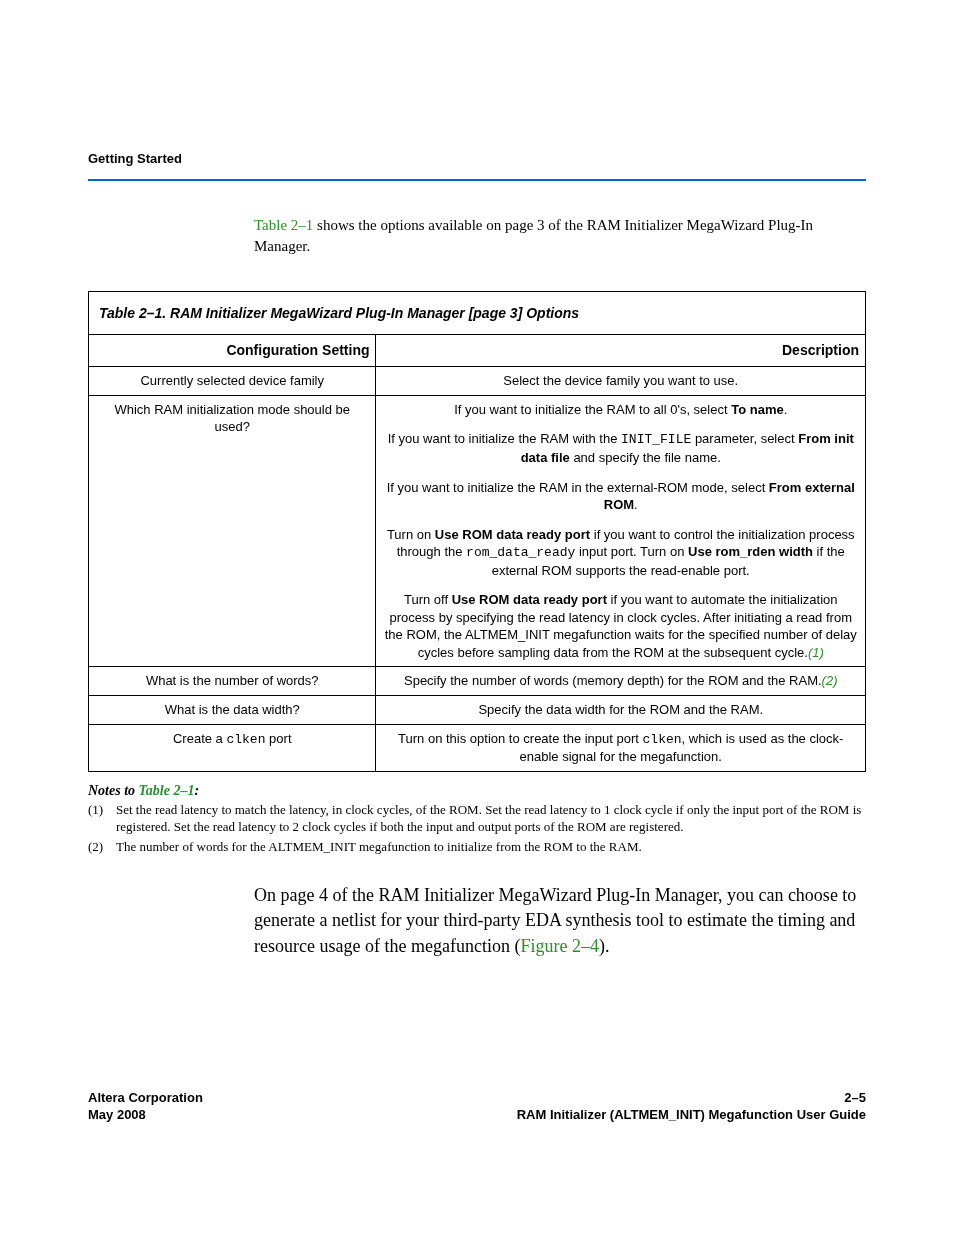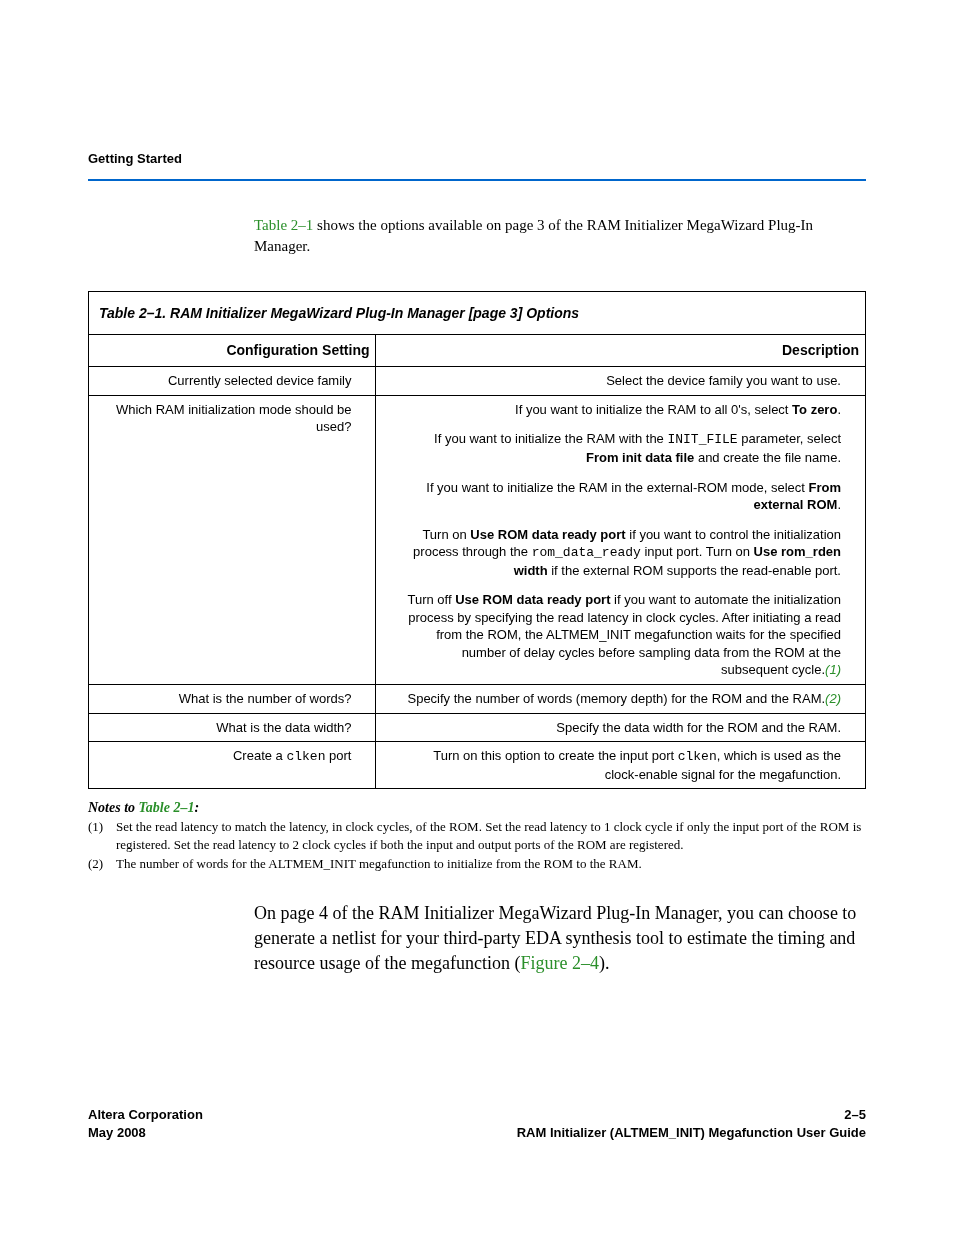--- a/index.html
+++ b/index.html
@@ -30,23 +30,23 @@
   .link-green { color: #2a8f2a; }
   .link-ref { color: #2a8f2a; font-style: italic; }
   table.main {
     border-collapse: collapse;
     width: 100%;
     margin-bottom: 10px;
     font-size: 13px;
   }
   table.main th, table.main td {
     border: 1px solid #000;
-    padding: 5px 24px;
+    padding: 5px 6px;
     vertical-align: top;
-    text-align: right;
+    text-align: center;
   }
   table.main .title-row th {
     font-family: Arial, Helvetica, sans-serif;
     font-weight: bold;
     font-style: italic;
     font-size: 14px;
     text-align: left;
     padding: 12px 10px;
   }
   table.main .header-row th {
@@ -119,22 +119,22 @@
     <th class="col-setting">Configuration Setting</th>
     <th class="col-desc">Description</th>
   </tr>
   <tr>
     <td>Currently selected device family</td>
     <td>Select the device family you want to use.</td>
   </tr>
   <tr>
     <td>Which RAM initialization mode should be used?</td>
     <td>
-      <div class="desc-para"><span>If you want to initialize the RAM to all 0's, select </span><b>To zero</b><span>.</span></div>
-      <div class="desc-para"><span>If you want to initialize the RAM with the </span><span class="mono">INIT_FILE</span><span> parameter, select </span><b>From init data file</b><span> and create the file name.</span></div>
+      <div class="desc-para"><span>If you want to initialize the RAM to all 0's, select </span><b>To name</b><span>.</span></div>
+      <div class="desc-para"><span>If you want to initialize the RAM with the </span><span class="mono">INIT_FILE</span><span> parameter, select </span><b>From init data file</b><span> and specify the file name.</span></div>
       <div class="desc-para"><span>If you want to initialize the RAM in the external-ROM mode, select </span><b>From external ROM</b><span>.</span></div>
       <div class="desc-para"><span>Turn on </span><b>Use ROM data ready port</b><span> if you want to control the initialization process through the </span><span class="mono">rom_data_ready</span><span> input port. Turn on </span><b>Use rom_rden width</b><span> if the external ROM supports the read-enable port.</span></div>
       <div class="desc-para"><span>Turn off </span><b>Use ROM data ready port</b><span> if you want to automate the initialization process by specifying the read latency in clock cycles. After initiating a read from the ROM, the ALTMEM_INIT megafunction waits for the specified number of delay cycles before sampling data from the ROM at the subsequent cycle.</span><span class="link-ref">(1)</span></div>
     </td>
   </tr>
   <tr>
     <td>What is the number of words?</td>
     <td><span>Specify the number of words (memory depth) for the ROM and the RAM.</span><span class="link-ref">(2)</span></td>
   </tr>
   <tr>

